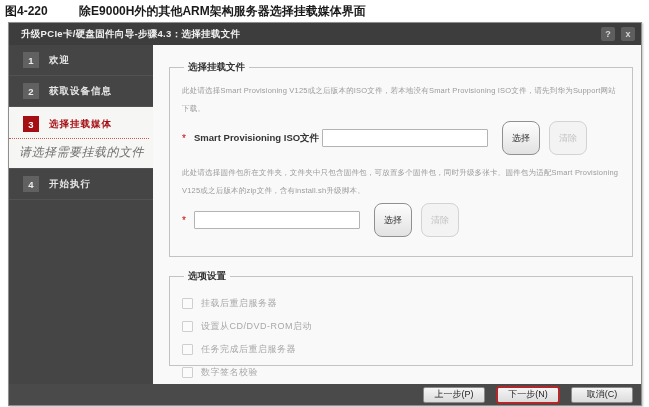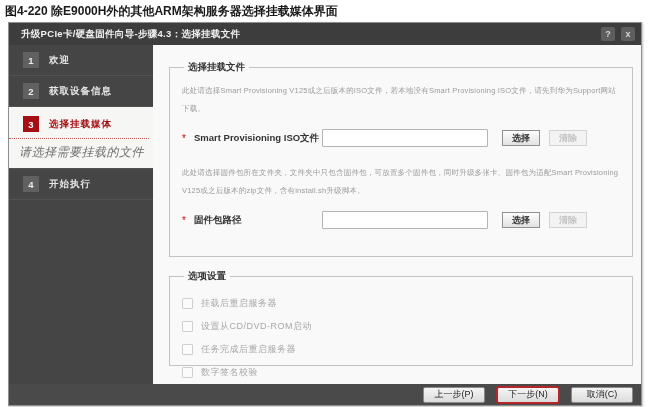--- a/index.html
+++ b/index.html
@@ -1,21 +1,21 @@
 <!DOCTYPE html>
 <html><head>
 <meta charset="utf-8">
 <style>
   * { margin: 0; padding: 0; box-sizing: border-box; }
   html, body { width: 649px; height: 407px; background: #fff; overflow: hidden; }
   body { font-family: "Liberation Sans", "DejaVu Sans", sans-serif; position: relative; }
 
   
   .caption { position: absolute; left: 5px; top: 3px; font-size: 12px; color: #1a1a1a; font-weight: 700; }
-  .caption .cap-rest { font-weight: 700; }
+  .caption .cap-rest { font-weight: 700; padding-left: 28px; }
 
   
   .dialog { position: absolute; left: 8px; top: 22px; width: 634px; height: 384px;
             background: #5eead4; border: 1px solid #8f8f8f; display: flex; flex-direction: column;
             box-shadow: 1px 1px 2px rgba(0,0,0,.25); }
 
   .titlebar { height: 22px; background: #3d3d3d; display: flex; align-items: center;
               padding: 0 6px 0 12px; flex: 0 0 auto; }
   .titlebar .title { color: #f0f0f0; font-size: 9.5px; font-weight: 700; letter-spacing: .3px; flex: 1; }
   .tb-btn { width: 14px; height: 14px; margin-left: 6px; background: #5e5e5e; color: #d6d6d6;
@@ -47,24 +47,24 @@
   fieldset legend { font-size: 9.5px; font-weight: 700; color: #333; padding: 0 4px; margin-left: 2px; }
   .fs-mount { height: 196px; margin-top: 8px; }
   .fs-options { height: 96px; margin-top: 13px; }
 
   .hint { font-size: 7.5px; color: #9b9b9b; line-height: 18px; letter-spacing: .2px; margin-top: 4px; }
   .field-row { display: flex; align-items: center; margin-top: 10px; height: 20px; }
   .req { color: #c00; font-size: 10px; margin-right: 6px; width: 6px; }
   .f-label { font-size: 9.5px; font-weight: 700; color: #333; width: 128px; flex: 0 0 auto; }
   .f-input { width: 166px; height: 18px; border: 1px solid #b3b3b3; background: #fff;
              font-size: 9px; padding: 0 3px; margin-right: 14px; border-radius: 1px; }
-  .btn { height: 16px; min-width: 38px; padding: 0 8px; font-size: 9px; color: #333;
+  .btn { height: 34px; min-width: 38px; padding: 0 8px; font-size: 9px; color: #333;
          background: linear-gradient(#fdfdfd, #e2e2e2); border: 1px solid #909090;
-         border-radius: 0; margin-right: 9px; cursor: default;
-         font-family: "Liberation Sans", sans-serif; font-weight: bold; }
+         border-radius: 8px; margin-right: 9px; cursor: default;
+         font-family: "Liberation Sans", sans-serif; }
   .btn:disabled { background: #f3f3f3; border-color: #d3d3d3; color: #c2c2c2; }
   .gap-block { margin-top: 16px; }
 
   .chk-row { display: flex; align-items: center; margin-top: 9px; height: 14px; }
   .chk-box { width: 11px; height: 11px; border: 1px solid #cfcfcf; background: #fbfbfb;
              border-radius: 1px; margin-right: 8px; flex: 0 0 auto; }
   .chk-lbl { font-size: 9px; color: #a8a8a8; letter-spacing: .5px; }
 
   
   .footer { height: 21px; background: #4a4a4a; flex: 0 0 auto; display: flex; align-items: center;
@@ -127,21 +127,20 @@
           <span class="f-label">Smart Provisioning ISO文件</span>
           <input class="f-input" type="text" value="" style="">
           <button class="btn">选择</button>
           <button class="btn" disabled="">清除</button>
         </div>
 
         <div class="hint gap-block">此处请选择固件包所在文件夹，文件夹中只包含固件包，可放置多个固件包，同时升级多张卡。固件包为适配Smart Provisioning V125或之后版本的zip文件，含有install.sh升级脚本。</div>
 
         <div class="field-row">
           <span class="req">*</span>
-          <span class="f-label">固件包路径</span>
           <input class="f-input" type="text" value="" style="">
           <button class="btn">选择</button>
           <button class="btn" disabled="">清除</button>
         </div>
       </fieldset>
 
       <fieldset class="fs-options">
         <legend>选项设置</legend>
 
         <div class="chk-row">

